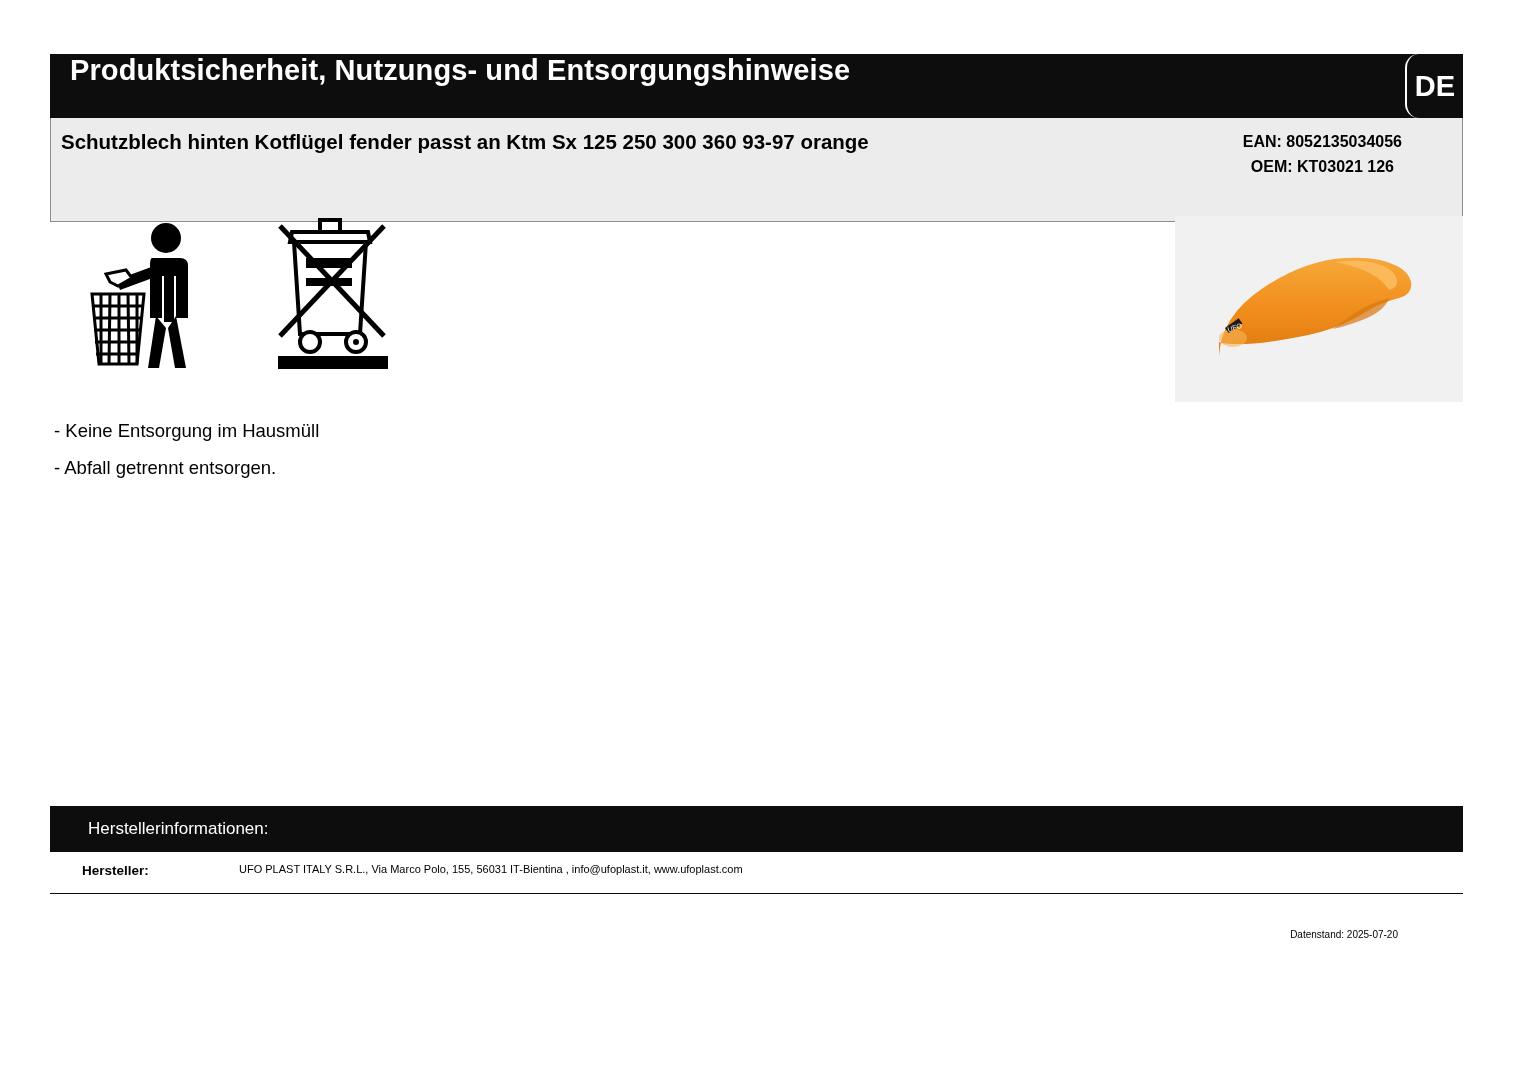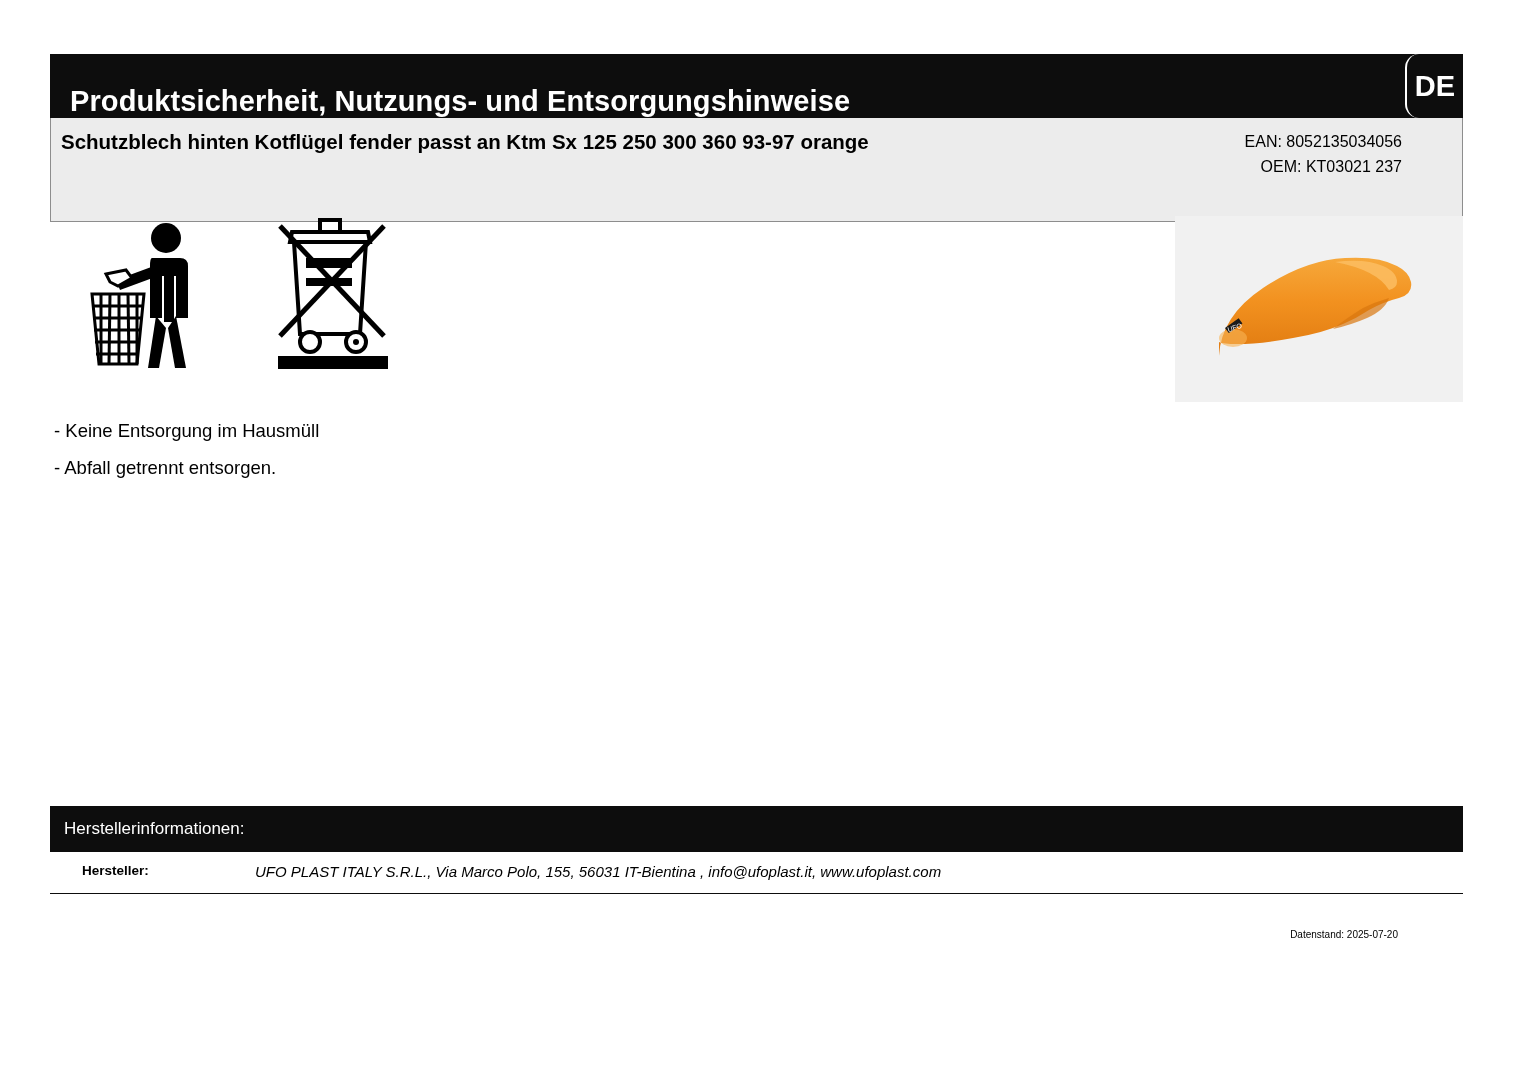--- a/index.html
+++ b/index.html
@@ -19,21 +19,21 @@
 
   
   .header-wrap {
     position: absolute;
     left: 50px;
     top: 54px;
     width: 1413px;
     height: 64px;
     background: #0d0d0d;
     display: flex;
-    align-items: flex-end;
+    align-items: flex-start;
   }
   .header-title {
     color: #ffffff;
     font-size: 29px;
     font-weight: bold;
     padding-left: 20px;
     letter-spacing: 0.1px;
     white-space: nowrap;
   }
   .header-lang {
@@ -71,23 +71,23 @@
     width: 1100px;
     font-size: 20.5px;
     font-weight: bold;
     color: #000000;
     line-height: 30px;
   }
   .codes {
     position: absolute;
     right: 60px;
     top: 11px;
-    text-align: right;
+    text-align: center;
     font-size: 16px;
-    font-weight: normal;
+    font-weight: bold;
     line-height: 25px;
     color: #000000;
   }
 
   
   .picto-area {
     position: absolute;
     left: 80px;
     top: 216px;
     display: flex;
@@ -134,45 +134,45 @@
     width: 1413px;
     height: 46px;
     background: #0d0d0d;
     display: flex;
     align-items: center;
   }
   .manu-bar-label {
     color: #ffffff;
     font-size: 17px;
     padding-left: 14px;
+    margin-left: 24px;
   }
   .manu-row {
     position: absolute;
     left: 50px;
     top: 852px;
     width: 1413px;
     height: 42px;
     border-bottom: 1px solid #0d0d0d;
   }
   .manu-key {
     position: absolute;
     left: 32px;
     top: 11px;
     font-size: 13.5px;
     font-weight: bold;
     color: #000000;
   }
   .manu-val {
     position: absolute;
-    left: 205px;
+    left: 189px;
     top: 11px;
-    font-size: 15px;
+    font-size: 11px;
     color: #000000;
     white-space: nowrap;
-    font-style: italic;
   }
 
   .datestamp {
     position: absolute;
     right: 122px;
     top: 929px;
     font-size: 10px;
     color: #000000;
   }
 </style>
@@ -183,21 +183,21 @@
 
   <div class="header-wrap">
     <div class="header-title">Produktsicherheit, Nutzungs- und Entsorgungshinweise</div>
     <div class="header-lang">DE</div>
   </div>
 
   <div class="subheader">
     <div class="subheader-title">Schutzblech hinten Kotflügel fender passt an Ktm Sx 125 250 300 360 93-97 orange</div>
     <div class="codes">
       <div>EAN: 8052135034056</div>
-      <div>OEM: KT03021 237</div>
+      <div>OEM: KT03021 126</div>
     </div>
   </div>
 
   <div class="picto-area">
 
     <div class="picto">
       <svg width="130" height="160" viewBox="0 0 130 160" xmlns="http://www.w3.org/2000/svg">
         <g fill="#000000">
 
           <circle cx="86" cy="22" r="15"></circle>

